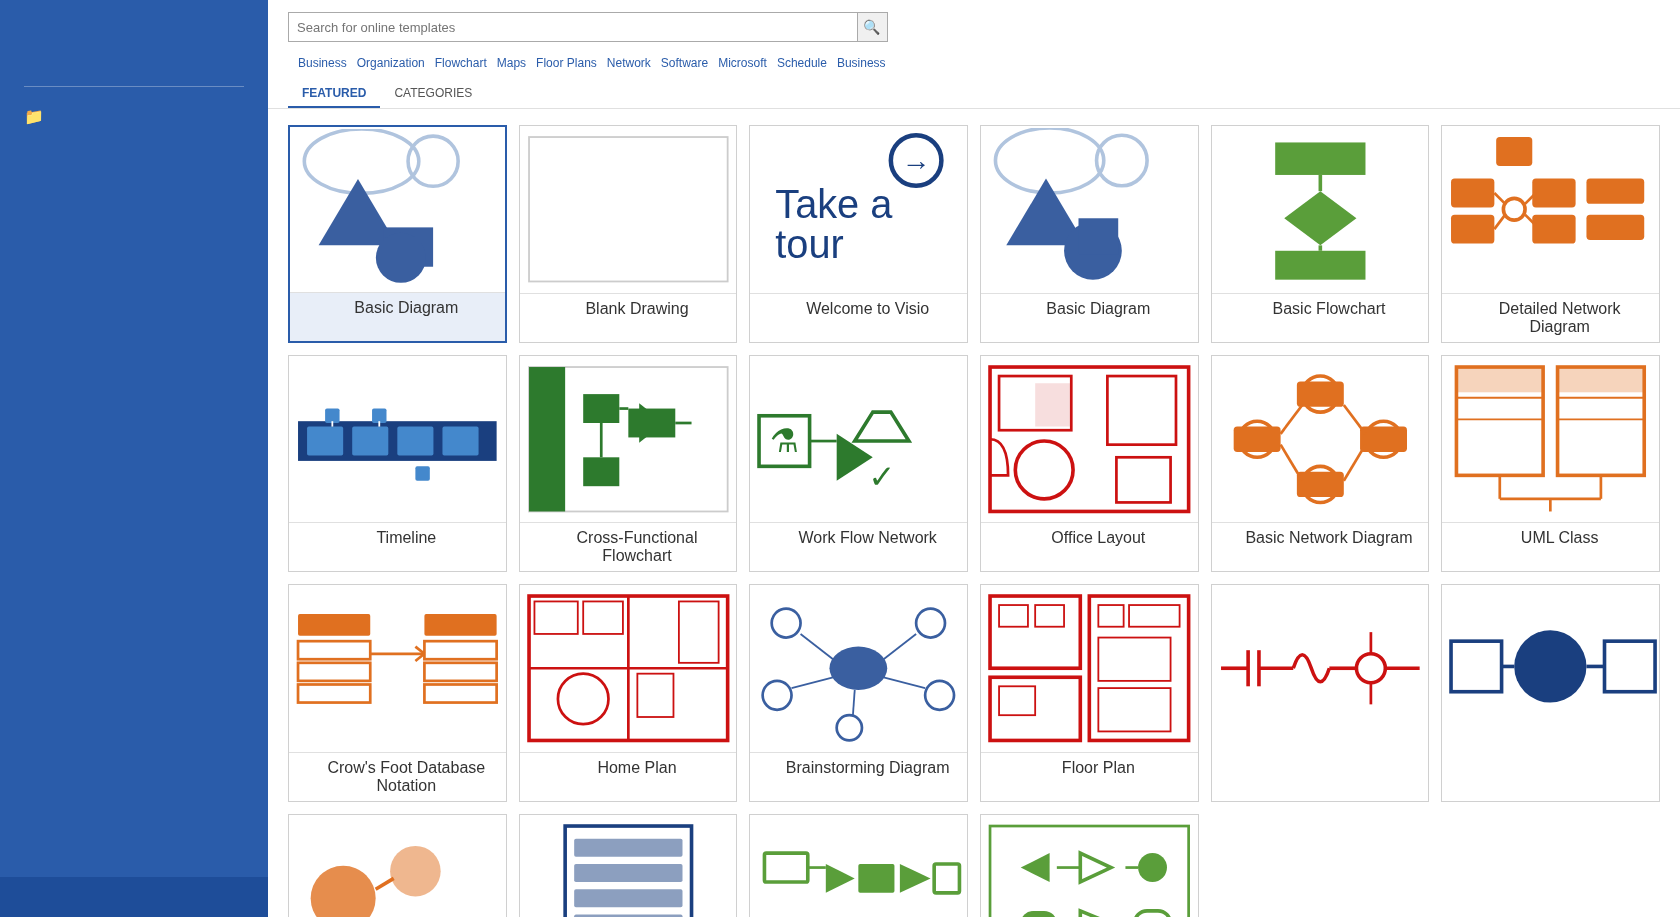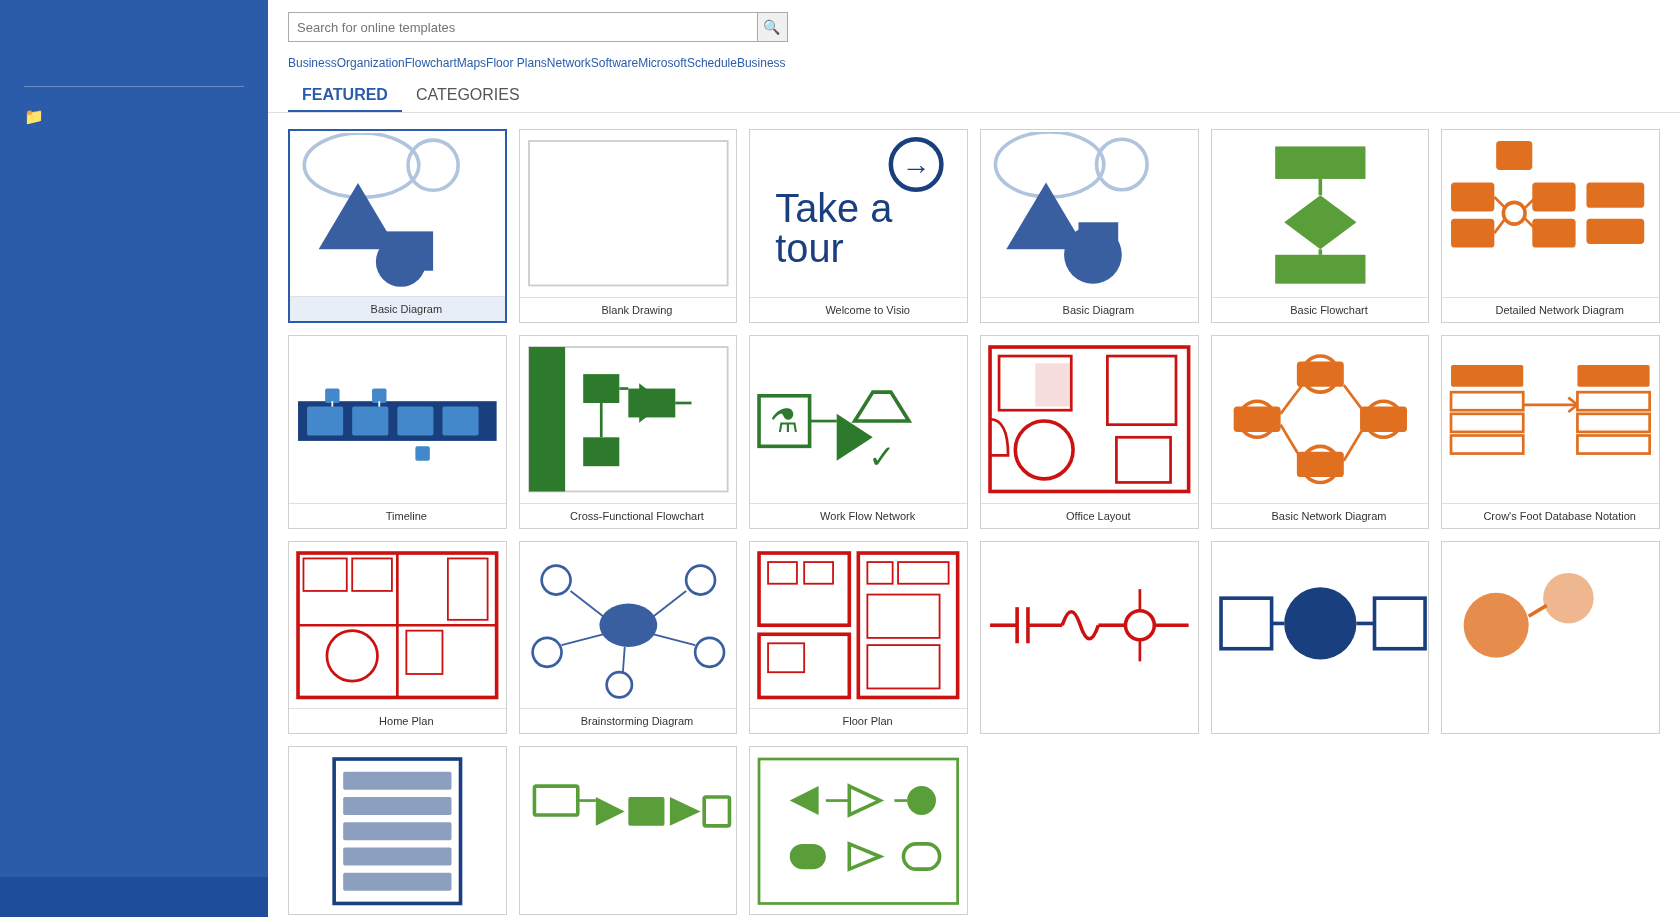--- a/index.html
+++ b/index.html
@@ -76,21 +76,21 @@
     }
     .search-row {
       display: flex;
       align-items: center;
       margin-bottom: 8px;
     }
     .search-bar {
       display: flex;
       align-items: center;
       border: 1px solid #aaa;
-      width: 500px;
+      width: 600px;
       height: 30px;
     }
     .search-bar input {
       flex: 1;
       border: none;
       outline: none;
       padding: 0 8px;
       font-size: 13px;
       color: #888;
     }
@@ -116,39 +116,40 @@
       cursor: pointer;
       display: block;
     }
     .learn-more-link {
       color: #2a5caa;
       font-size: 12px;
       cursor: pointer;
     }
     .suggested-row {
       display: flex;
+      gap: 10px;
       padding: 6px 0;
       font-size: 12px;
     }
     .suggested-label { color: #555; font-size: 12px; }
     .suggested-link {
       color: #2a5caa;
       cursor: pointer;
       font-size: 12px;
       text-decoration: none;
     }
 
     .tabs-row {
       display: flex;
       gap: 0;
       margin-top: 4px;
     }
     .tab-btn {
       padding: 6px 14px;
-      font-size: 16px;
+      font-size: 12px;
       border: none;
       background: none;
       cursor: pointer;
       color: #555;
       border-bottom: 2px solid transparent;
     }
     .tab-btn.active {
       color: #2a5caa;
       border-bottom: 2px solid #2a5caa;
       font-weight: 600;
@@ -179,21 +180,21 @@
       aspect-ratio: 1.3;
       display: flex;
       align-items: center;
       justify-content: center;
       overflow: hidden;
       background: white;
       position: relative;
     }
     .template-label {
       padding: 6px 6px 6px 24px;
-      font-size: 11px;
+      font-size: 16px;
       color: #333;
       text-align: center;
       border-top: 1px solid #e0e0e0;
       background: white;
     }
     .template-card.selected .template-label { background: #e8eef8; }
 
     
     #template-area::-webkit-scrollbar { width: 10px; }
     #template-area::-webkit-scrollbar-track { background: #f0f0f0; }
@@ -428,20 +429,39 @@
       <line x1="38" y1="48" x2="50" y2="68" stroke="#e07020" stroke-width="1.5"></line>
       <line x1="73" y1="26" x2="85" y2="42" stroke="#e07020" stroke-width="1.5"></line>
       <line x1="73" y1="68" x2="85" y2="48" stroke="#e07020" stroke-width="1.5"></line>
     </svg>
           </div>
           <div class="template-label">Basic Network Diagram</div>
         </div>
         <div class="template-card">
           <div class="template-thumb">
             <svg viewBox="0 0 120 90" xmlns="http://www.w3.org/2000/svg">
+      <rect x="8" y="5" width="48" height="60" fill="none" stroke="#e07020" stroke-width="2"></rect>
+      <rect x="8" y="5" width="48" height="14" fill="#e07020" opacity="0.3"></rect>
+      <line x1="8" y1="22" x2="56" y2="22" stroke="#e07020" stroke-width="1"></line>
+      <line x1="8" y1="34" x2="56" y2="34" stroke="#e07020" stroke-width="1"></line>
+      <rect x="64" y="5" width="48" height="60" fill="none" stroke="#e07020" stroke-width="2"></rect>
+      <rect x="64" y="5" width="48" height="14" fill="#e07020" opacity="0.3"></rect>
+      <line x1="64" y1="22" x2="112" y2="22" stroke="#e07020" stroke-width="1"></line>
+      <line x1="64" y1="34" x2="112" y2="34" stroke="#e07020" stroke-width="1"></line>
+      <line x1="32" y1="65" x2="32" y2="78" stroke="#e07020" stroke-width="1.5"></line>
+      <line x1="88" y1="65" x2="88" y2="78" stroke="#e07020" stroke-width="1.5"></line>
+      <line x1="32" y1="78" x2="88" y2="78" stroke="#e07020" stroke-width="1.5"></line>
+      <line x1="60" y1="78" x2="60" y2="85" stroke="#e07020" stroke-width="1.5"></line>
+    </svg>
+          </div>
+          <div class="template-label">UML Class</div>
+        </div>
+        <div class="template-card">
+          <div class="template-thumb">
+            <svg viewBox="0 0 120 90" xmlns="http://www.w3.org/2000/svg">
       <rect x="5" y="15" width="40" height="12" fill="#e07020" rx="1"></rect>
       <rect x="5" y="30" width="40" height="10" fill="none" stroke="#e07020" stroke-width="1.5"></rect>
       <rect x="5" y="42" width="40" height="10" fill="none" stroke="#e07020" stroke-width="1.5"></rect>
       <rect x="5" y="54" width="40" height="10" fill="none" stroke="#e07020" stroke-width="1.5"></rect>
       <rect x="75" y="15" width="40" height="12" fill="#e07020" rx="1"></rect>
       <rect x="75" y="30" width="40" height="10" fill="none" stroke="#e07020" stroke-width="1.5"></rect>
       <rect x="75" y="42" width="40" height="10" fill="none" stroke="#e07020" stroke-width="1.5"></rect>
       <rect x="75" y="54" width="40" height="10" fill="none" stroke="#e07020" stroke-width="1.5"></rect>
       <line x1="45" y1="37" x2="75" y2="37" stroke="#e07020" stroke-width="1.5"></line>
       <line x1="70" y1="33" x2="75" y2="37" stroke="#e07020" stroke-width="1.5"></line>

